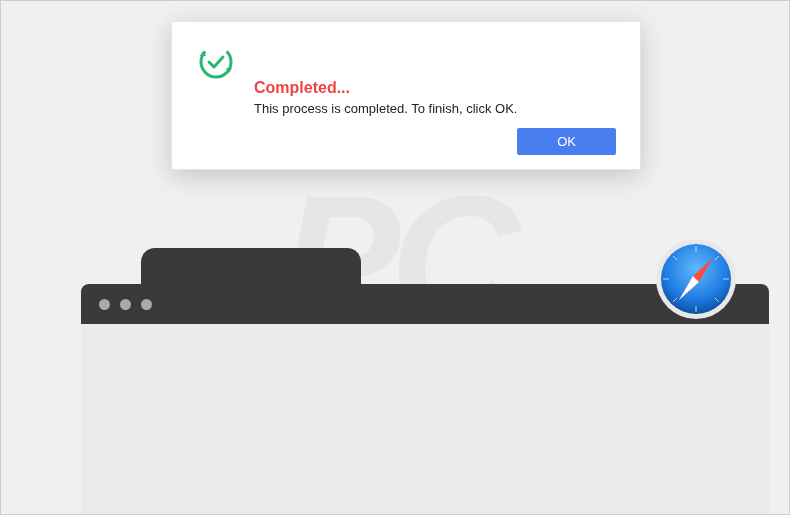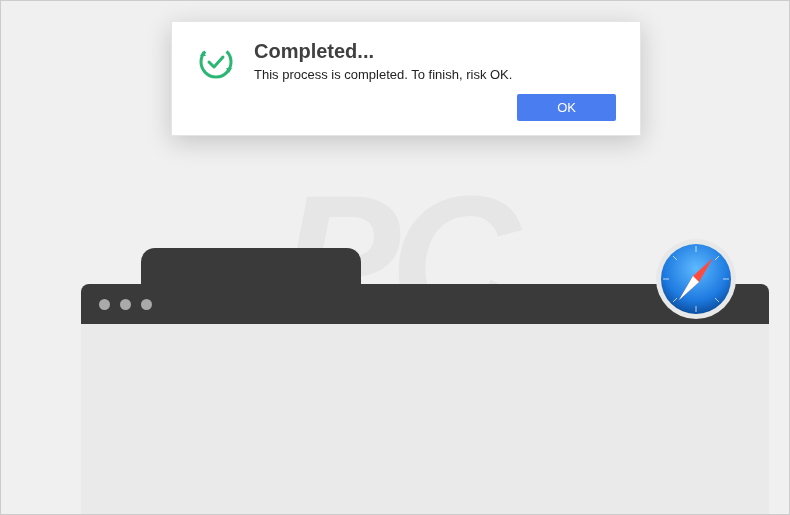--- a/index.html
+++ b/index.html
@@ -58,24 +58,25 @@
       gap: 18px;
     }
     .dialog-icon {
       width: 40px;
       height: 40px;
       flex-shrink: 0;
       margin-top: 2px;
     }
     .dialog-text { flex: 1; }
     .dialog-title {
-      font-size: 20px;
+      font-size: 16px;
       font-weight: bold;
-      color: #404040;
+      color: #ef4444;
       margin-bottom: 4px;
+      margin-top: 39px;
     }
     .dialog-message {
       font-size: 13px;
       color: #222;
     }
     .dialog-actions {
       display: flex;
       justify-content: flex-end;
       margin-top: 12px;
     }
@@ -149,21 +150,21 @@
     <div class="dialog-icon">
       <svg viewBox="0 0 40 40">
         <circle cx="20" cy="20" r="15" fill="none" stroke="#2ab673" stroke-width="3" stroke-dasharray="70 24" transform="rotate(-45 20 20)"></circle>
         <polygon points="4,14 10,14 7,9" fill="#2ab673"></polygon>
         <polygon points="36,26 30,26 33,31" fill="#2ab673"></polygon>
         <polyline points="13,20 18,25 27,15" fill="none" stroke="#2ab673" stroke-width="3" stroke-linecap="round" stroke-linejoin="round"></polyline>
       </svg>
     </div>
     <div class="dialog-text">
       <div class="dialog-title">Completed...</div>
-      <div class="dialog-message">This process is completed. To finish, risk OK.</div>
+      <div class="dialog-message">This process is completed. To finish, click OK.</div>
     </div>
   </div>
   <div class="dialog-actions">
     <button class="ok-button">OK</button>
   </div>
 </div>
 
 <div class="browser">
   <div class="browser-tab"></div>
   <div class="browser-titlebar">

